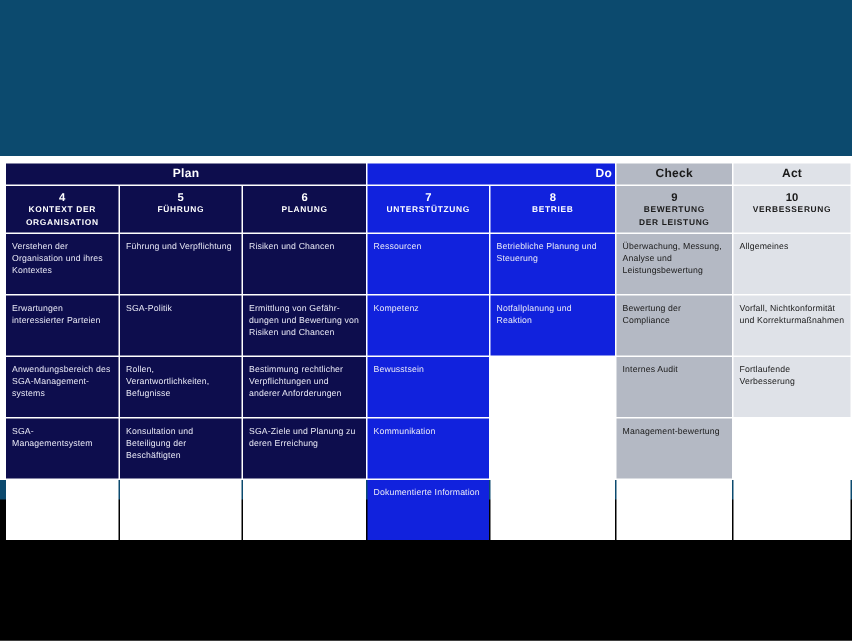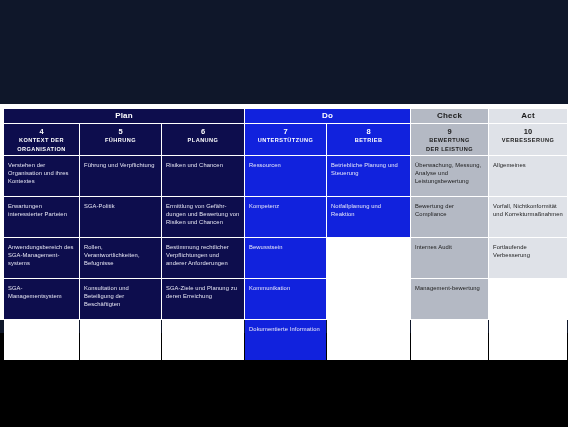--- a/index.html
+++ b/index.html
@@ -9,21 +9,21 @@
     width: 568px;
     height: 427px;
     overflow: hidden;
     font-family: "Liberation Sans", sans-serif;
   }
 
   #slide {
     position: relative;
     width: 568px;
     height: 333px;
-    background: #0f172a;
+    background: #0c4a6e;
   }
 
   
   #content-band {
     position: absolute;
     left: 0;
     top: 104px;
     width: 568px;
     height: 216px;
     background: #ffffff;
@@ -49,21 +49,21 @@
     text-align: center;
     font-size: 8px;
     font-weight: bold;
     letter-spacing: 0.2px;
     height: 14px;
     line-height: 14px;
     padding: 0 2px !important;
     white-space: nowrap;
   }
   .grp-plan  { background: #0d0d4d; color: #ffffff; }
-  .grp-do    { background: #1122dd; color: #ffffff; }
+  .grp-do    { background: #1122dd; color: #ffffff; text-align: right; }
   .grp-check { background: #b4b9c4; color: #1a1a1a; margin-top: 43px; }
   .grp-act   { background: #dfe2e8; color: #1a1a1a; }
 
   
   .hdr {
     text-align: center;
     height: 26px;
     padding: 3px 3px 2px 3px !important;
   }
   .hdr .num {

